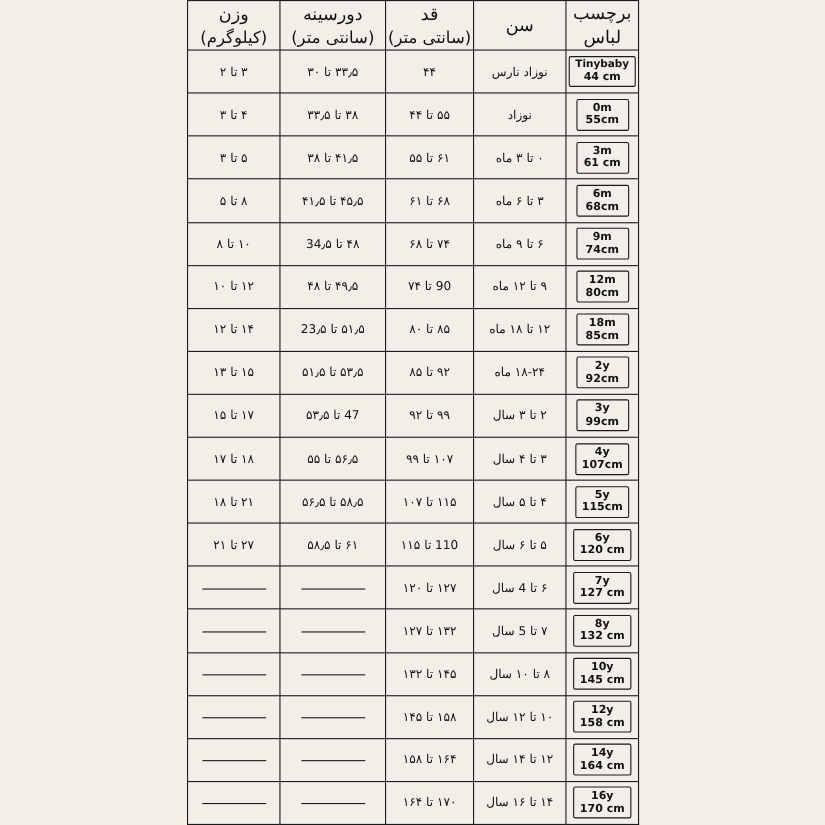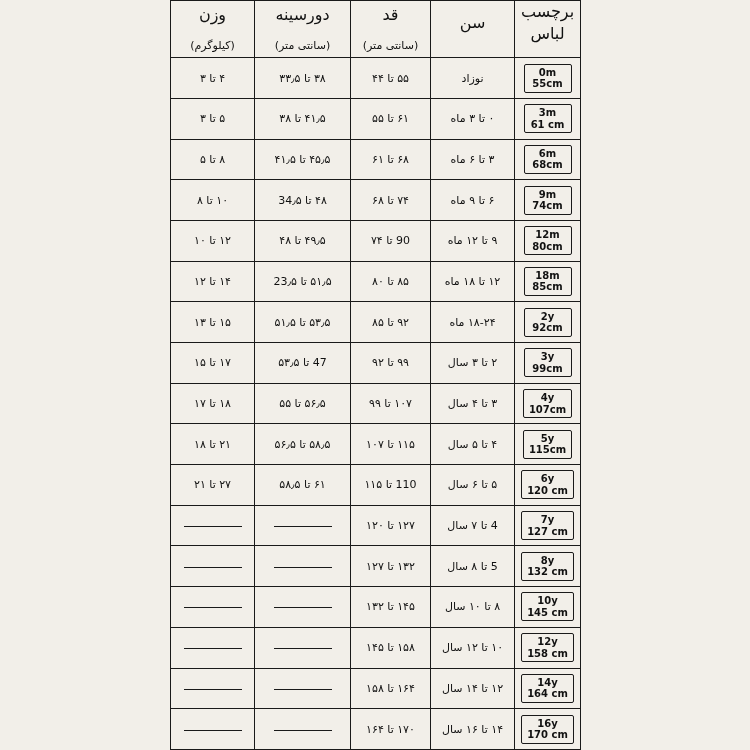--- a/index.html
+++ b/index.html
@@ -43,23 +43,23 @@
     font-weight: bold;
     line-height: 1.35;
   }
   .hdr-main {
     display: block;
     font-size: 16px;
     font-weight: normal;
   }
   .hdr-sub {
     display: block;
-    font-size: 11px;
+    font-size: 15px;
     font-weight: normal;
-    margin-top: 13px;
+    margin-top: 1px;
   }
   table.size-table tbody td {
     height: 38px;
     font-size: 11px;
     font-weight: normal;
   }
   
   col.c-label { width: 66px; }
   col.c-age   { width: 84px; }
   col.c-height{ width: 80px; }
@@ -121,20 +121,27 @@
           <span class="hdr-sub">(سانتی متر)</span>
         </th>
         <th>
           <span class="hdr-main">وزن</span>
           <span class="hdr-sub">(کیلوگرم)</span>
         </th>
       </tr>
     </thead>
     <tbody id="tbody">
         <tr>
+          <td><span class="badge tiny"><span class="b1">Tinybaby</span><span class="b2">44 cm</span></span></td>
+          <td><span class="num">نوزاد نارس</span></td>
+          <td><span class="num">۴۴</span></td>
+          <td><span class="num">۳۳٫۵ تا ۳۰</span></td>
+          <td><span class="num">۳ تا ۲</span></td>
+        </tr>
+        <tr>
           <td><span class="badge"><span class="b1">0m</span><span class="b2">55cm</span></span></td>
           <td><span class="num">نوزاد</span></td>
           <td><span class="num">۵۵ تا ۴۴</span></td>
           <td><span class="num">۳۸ تا ۳۳٫۵</span></td>
           <td><span class="num">۴ تا ۳</span></td>
         </tr>
         <tr>
           <td><span class="badge"><span class="b1">3m</span><span class="b2">61 cm</span></span></td>
           <td><span class="num">۰ تا ۳ ماه</span></td>
           <td><span class="num">۶۱ تا ۵۵</span></td>
@@ -199,28 +206,28 @@
         </tr>
         <tr>
           <td><span class="badge"><span class="b1">6y</span><span class="b2">120 cm</span></span></td>
           <td><span class="num">۵ تا ۶ سال</span></td>
           <td><span class="num">110 تا ۱۱۵</span></td>
           <td><span class="num">۶۱ تا ۵۸٫۵</span></td>
           <td><span class="num">۲۷ تا ۲۱</span></td>
         </tr>
         <tr>
           <td><span class="badge"><span class="b1">7y</span><span class="b2">127 cm</span></span></td>
-          <td><span class="num">4 تا ۷ سال</span></td>
+          <td><span class="num">۶ تا 4 سال</span></td>
           <td><span class="num">۱۲۷ تا ۱۲۰</span></td>
           <td><span class="dash"></span></td>
           <td><span class="dash"></span></td>
         </tr>
         <tr>
           <td><span class="badge"><span class="b1">8y</span><span class="b2">132 cm</span></span></td>
-          <td><span class="num">5 تا ۸ سال</span></td>
+          <td><span class="num">۷ تا 5 سال</span></td>
           <td><span class="num">۱۳۲ تا ۱۲۷</span></td>
           <td><span class="dash"></span></td>
           <td><span class="dash"></span></td>
         </tr>
         <tr>
           <td><span class="badge"><span class="b1">10y</span><span class="b2">145 cm</span></span></td>
           <td><span class="num">۸ تا ۱۰ سال</span></td>
           <td><span class="num">۱۴۵ تا ۱۳۲</span></td>
           <td><span class="dash"></span></td>
           <td><span class="dash"></span></td>

